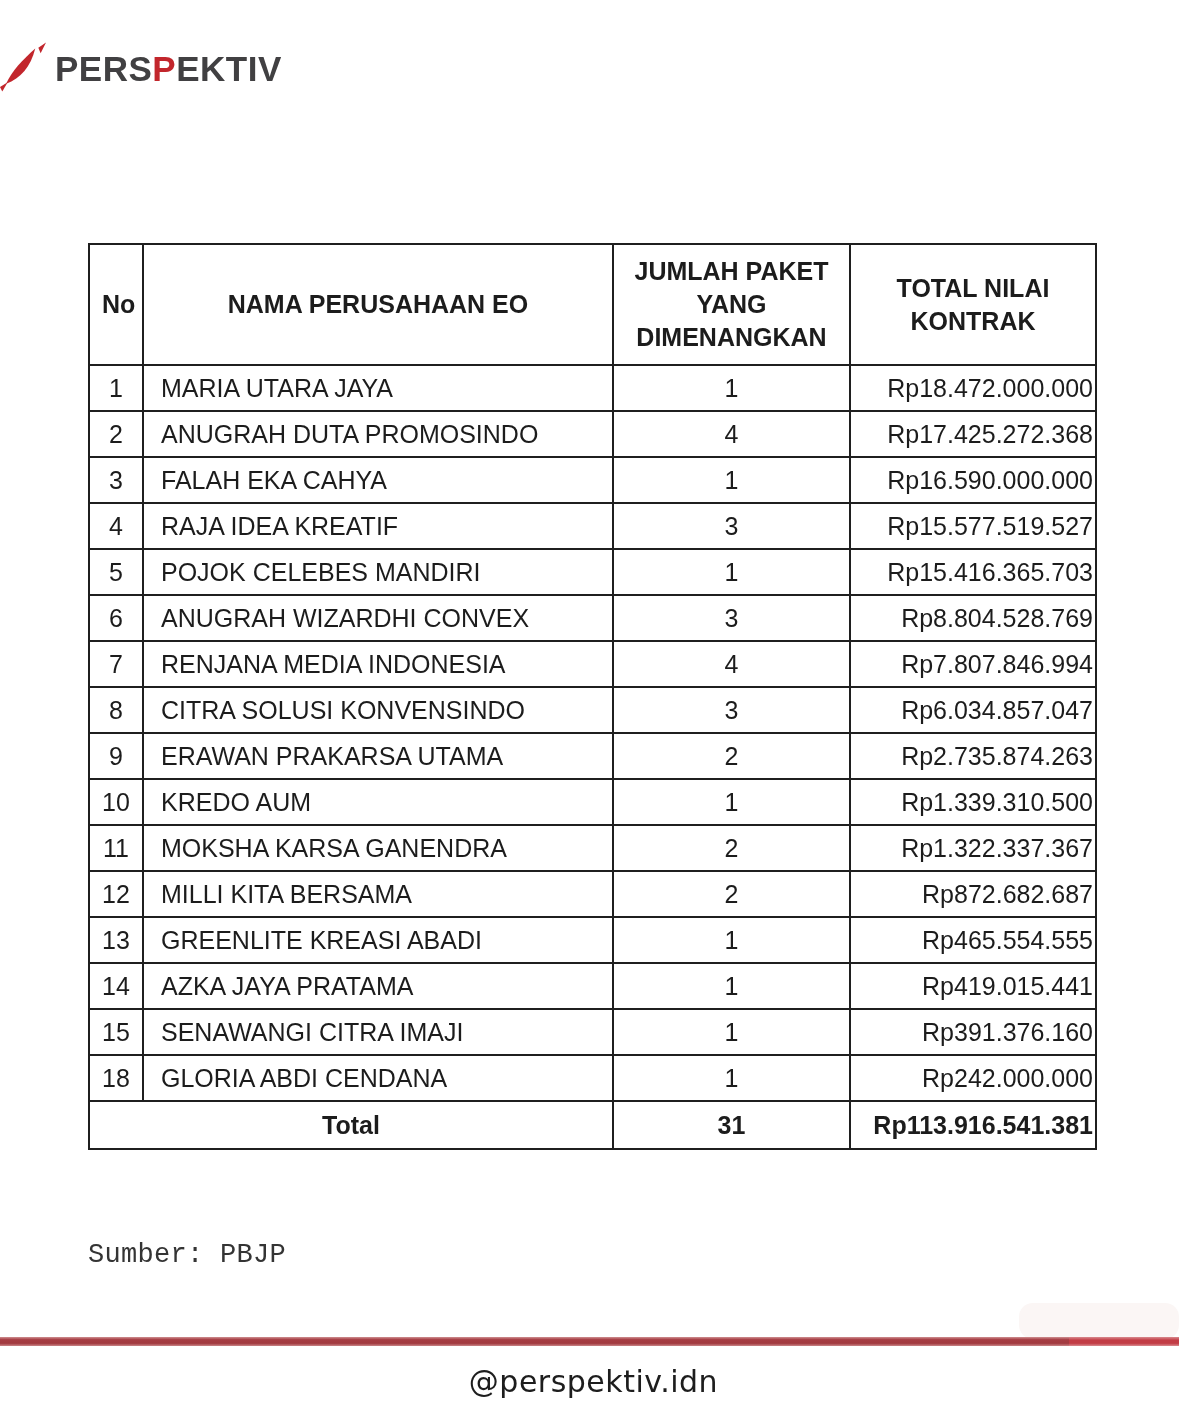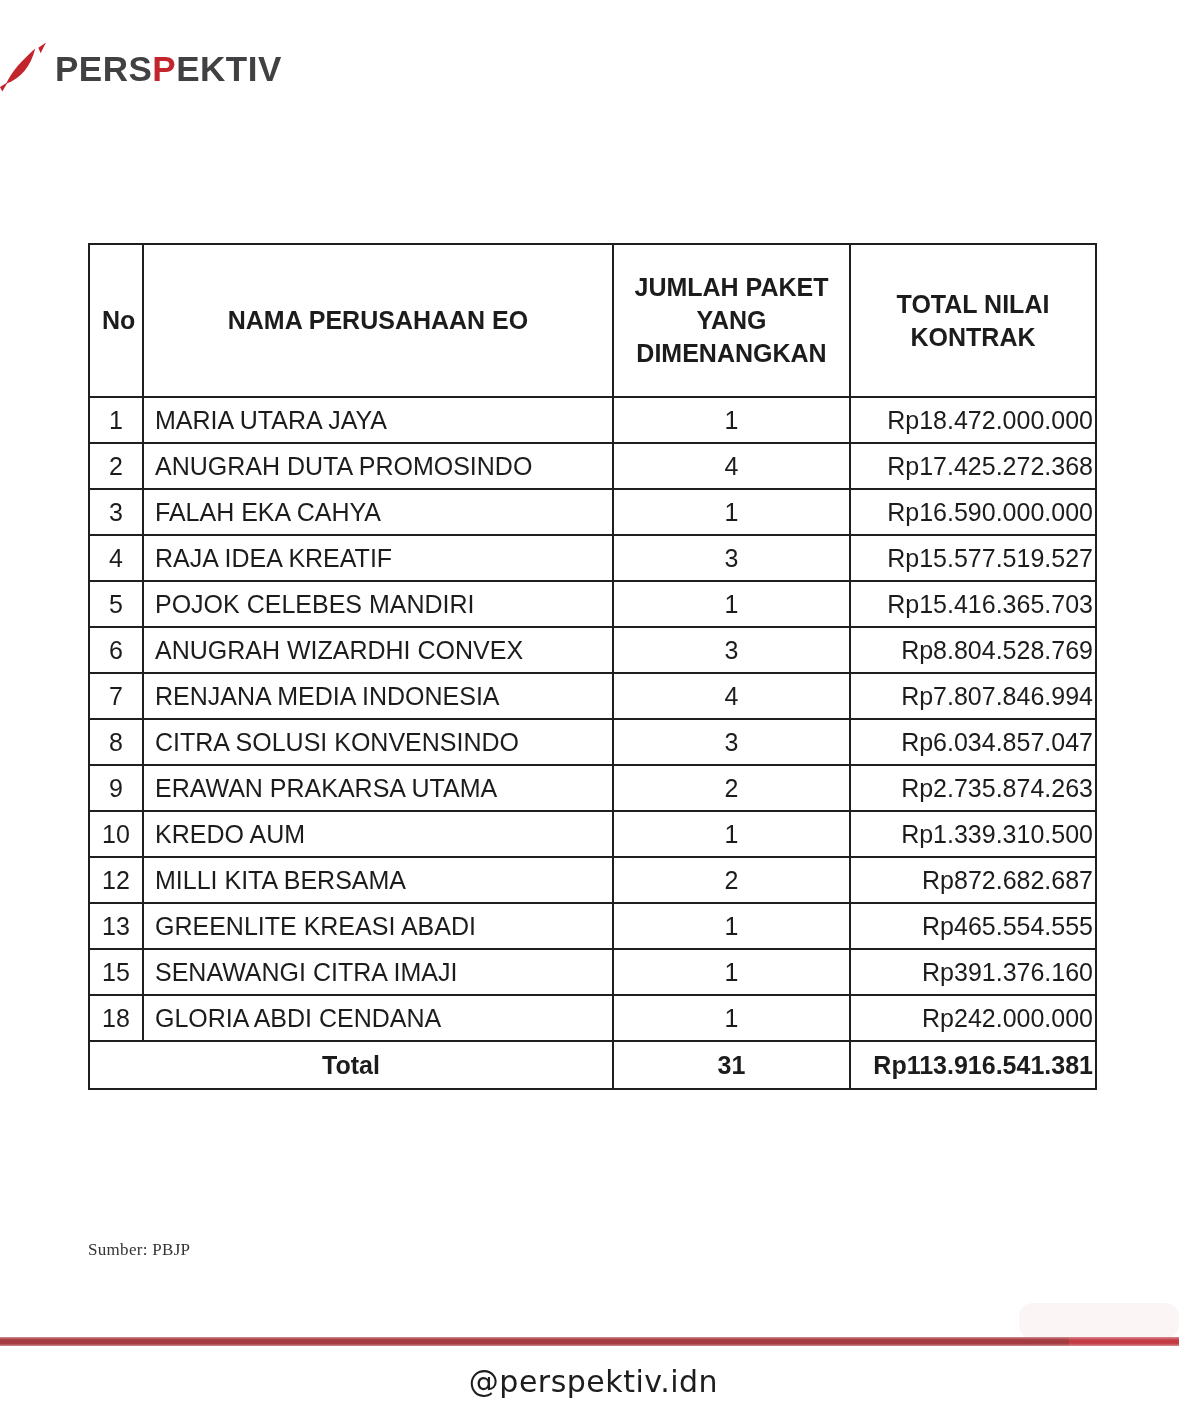--- a/index.html
+++ b/index.html
@@ -28,36 +28,36 @@
   table {
     border-collapse: collapse; table-layout: fixed; width: 1007px;
     color: #1c1c1c;
   }
   th, td { border: 2px solid #1f1f1f; overflow: hidden; }
   thead th {
     height: 119px; font-size: 25px; font-weight: bold;
     text-align: center; vertical-align: middle; line-height: 1.32;
     padding: 0 12px;
   }
-  thead th.col-value-h { padding: 16px 28px; border-radius: 11px; }
+  thead th.col-value-h { padding: 0 28px; border-radius: 11px; }
   tbody td { height: 42px; font-size: 25px; vertical-align: middle; }
   .col-no    { text-align: center; }
-  .col-name  { text-align: left; padding-left: 11px; }
+  .col-name  { text-align: left; padding-left: 17px; }
   .col-count { text-align: center; }
   .col-value { text-align: right; padding-right: 2px; }
   tfoot td {
     height: 44px; font-size: 25px; font-weight: bold; vertical-align: middle;
   }
   tfoot .total-label { text-align: center; }
 
   
   .source {
     position: absolute; left: 88px; top: 1240px;
-    font-family: Liberation Serif, serif;
-    font-size: 17px; color: #343434; letter-spacing: 0.3px;
+    font-family: Liberation Mono, monospace;
+    font-size: 27px; color: #343434; letter-spacing: 0.3px;
   }
 
   
   .footer-shape {
     position: absolute; right: 0; top: 1303px; width: 160px; height: 36px;
     background: #fbf6f5; border-radius: 14px;
   }
   .footer-bar {
     position: absolute; left: 0; top: 1337px; width: 1179px; height: 9px;
     background: linear-gradient(180deg, #cf8f91 0%, #a63d43 30%, #a23a40 70%, #c98486 100%);
@@ -156,30 +156,42 @@
           <td class="col-count">2</td>
           <td class="col-value">Rp2.735.874.263</td>
         </tr>
         <tr>
           <td class="col-no">10</td>
           <td class="col-name">KREDO AUM</td>
           <td class="col-count">1</td>
           <td class="col-value">Rp1.339.310.500</td>
         </tr>
         <tr>
+          <td class="col-no">11</td>
+          <td class="col-name">MOKSHA KARSA GANENDRA</td>
+          <td class="col-count">2</td>
+          <td class="col-value">Rp1.322.337.367</td>
+        </tr>
+        <tr>
           <td class="col-no">12</td>
           <td class="col-name">MILLI KITA BERSAMA</td>
           <td class="col-count">2</td>
           <td class="col-value">Rp872.682.687</td>
         </tr>
         <tr>
           <td class="col-no">13</td>
           <td class="col-name">GREENLITE KREASI ABADI</td>
           <td class="col-count">1</td>
           <td class="col-value">Rp465.554.555</td>
+        </tr>
+        <tr>
+          <td class="col-no">14</td>
+          <td class="col-name">AZKA JAYA PRATAMA</td>
+          <td class="col-count">1</td>
+          <td class="col-value">Rp419.015.441</td>
         </tr>
         <tr>
           <td class="col-no">15</td>
           <td class="col-name">SENAWANGI CITRA IMAJI</td>
           <td class="col-count">1</td>
           <td class="col-value">Rp391.376.160</td>
         </tr>
         <tr>
           <td class="col-no">18</td>
           <td class="col-name">GLORIA ABDI CENDANA</td>

